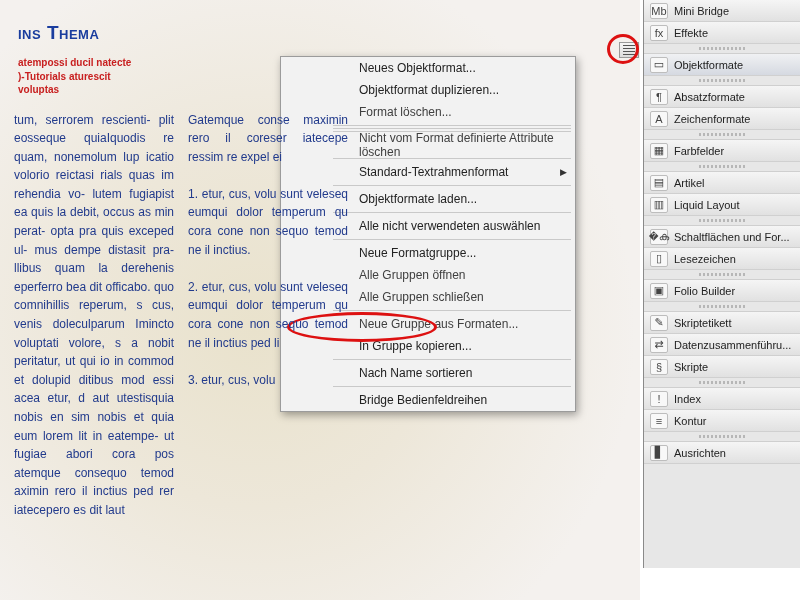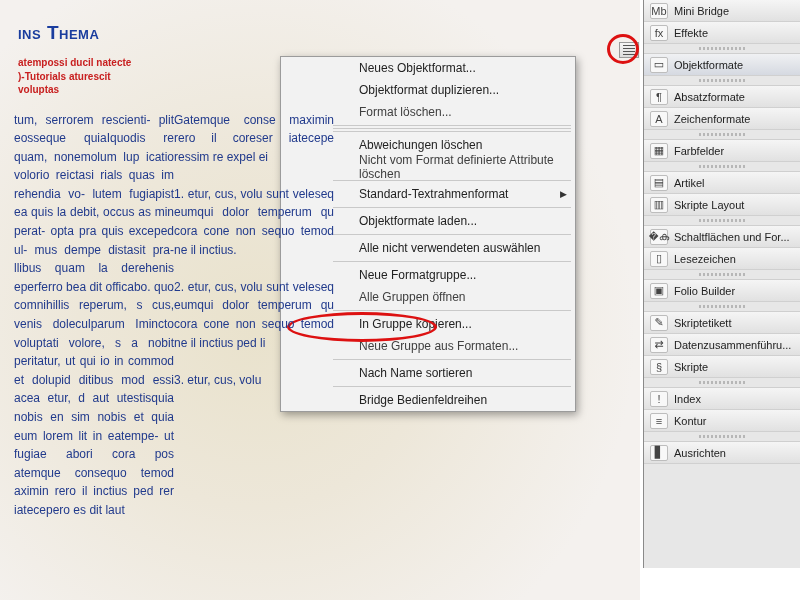--- a/index.html
+++ b/index.html
@@ -3,21 +3,21 @@
 <meta charset="utf-8">
 <style>
 * { margin:0; padding:0; box-sizing:border-box; font-family:"Segoe UI",Tahoma,sans-serif; }
 html,body { width:800px; height:600px; overflow:hidden; }
 .stage { position:relative; width:800px; height:600px; background:#fff; }
 .doc { position:absolute; left:0; top:0; width:640px; height:600px; background:#bef264; padding:18px 14px 14px 14px; overflow:hidden; }
 .doc::before { content:""; position:absolute; inset:0; background:radial-gradient(circle at 40% 55%,#e9e2cc 0%,#ede7d9 35%,#f4f1ee 75%); }
 .doc-inner { position:relative; z-index:1; }
 h1.title { color:#1a3d9e; font-weight:bold; font-size:19px; font-variant:small-caps; margin:4px 0 12px 4px; letter-spacing:.5px; }
 .red { color:#c82020; font-weight:bold; font-size:10px; line-height:1.35; margin:0 0 14px 4px; max-width:240px; }
-.cols { display:flex; font-size:12px; line-height:1.55; color:#213a8c; text-align:justify; }
+.cols { display:flex; gap:14px; font-size:12px; line-height:1.55; color:#213a8c; text-align:justify; }
 .cols .col { width:160px; }
 .cols p { margin-bottom:10px; }
 .side { position:absolute; right:0; top:0; width:157px; height:568px; background:#e7e7e7; border-left:1px solid #8a8a8a; }
 .panel-item { display:flex; align-items:center; gap:6px; height:22px; padding:0 6px; font-size:11px; color:#222; border-bottom:1px solid #d0d0d0; background:linear-gradient(#f5f5f5,#e1e1e1); cursor:pointer; }
 .panel-item.sel { background:linear-gradient(#f0f1f3,#d5d9e1); }
 .panel-sep { height:10px; background:#e7e7e7; border-bottom:1px solid #cfcfcf; display:flex; justify-content:center; align-items:center; }
 .panel-sep::after { content:""; width:46px; height:3px; background:repeating-linear-gradient(90deg,#b7b7b7 0 2px,transparent 2px 4px); }
 .icon { width:18px; height:16px; display:inline-flex; align-items:center; justify-content:center; font-size:11px; color:#444; background:#f8f8f8; border:1px solid #bdbdbd; border-radius:2px; }
 .menu { position:absolute; left:280px; top:56px; width:296px; background:#f2f2f2; border:1px solid #9b9b9b; box-shadow:2px 3px 8px rgba(0,0,0,.35); font-size:12px; color:#222;padding-left:48px; }
 .menu .mi { display:flex; align-items:center; height:22px; padding:0 18px 0 30px; position:relative; cursor:pointer; }
@@ -62,34 +62,34 @@
     </div>
   <div class="highlight-ellipse" style="left:607px; top:34px; width:32px; height:30px;"></div>
 
   <div class="menu" id="flyout">
       <div class="mi">Neues Objektformat...</div>
       <div class="mi">Objektformat duplizieren...</div>
       <div class="mi disabled">Format löschen...</div>
       <hr>
       <hr>
       <hr>
-      <div class="mi">Abweichungen löschen</div>
       <div class="mi disabled">Nicht vom Format definierte Attribute löschen</div>
       <hr>
       <div class="mi sub">Standard-Textrahmenformat</div>
       <hr>
       <div class="mi">Objektformate laden...</div>
       <hr>
       <div class="mi">Alle nicht verwendeten auswählen</div>
       <hr>
       <div class="mi">Neue Formatgruppe...</div>
       <div class="mi disabled">Alle Gruppen öffnen</div>
+      <div class="mi disabled">Alle Gruppen schließen</div>
       <hr>
+      <div class="mi disabled">Neue Gruppe aus Formaten...</div>
       <div class="mi">In Gruppe kopieren...</div>
-      <div class="mi disabled">Neue Gruppe aus Formaten...</div>
       <hr>
       <div class="mi">Nach Name sortieren</div>
       <hr>
       <div class="mi">Bridge Bedienfeldreihen</div>
     </div>
   <div class="highlight-ellipse" style="left:287px; top:312px; width:150px; height:30px;"></div>
 
   <div class="side" id="side">
       <div class="panel-item">
         <span class="icon">Mb</span>
@@ -118,21 +118,21 @@
         <span class="icon">▦</span>
         <span>Farbfelder</span>
       </div>
       <div class="panel-sep"></div>
       <div class="panel-item">
         <span class="icon">▤</span>
         <span>Artikel</span>
       </div>
       <div class="panel-item">
         <span class="icon">▥</span>
-        <span>Skripte Layout</span>
+        <span>Liquid Layout</span>
       </div>
       <div class="panel-sep"></div>
       <div class="panel-item">
         <span class="icon">�ക</span>
         <span>Schaltflächen und For...</span>
       </div>
       <div class="panel-item">
         <span class="icon">▯</span>
         <span>Lesezeichen</span>
       </div>

